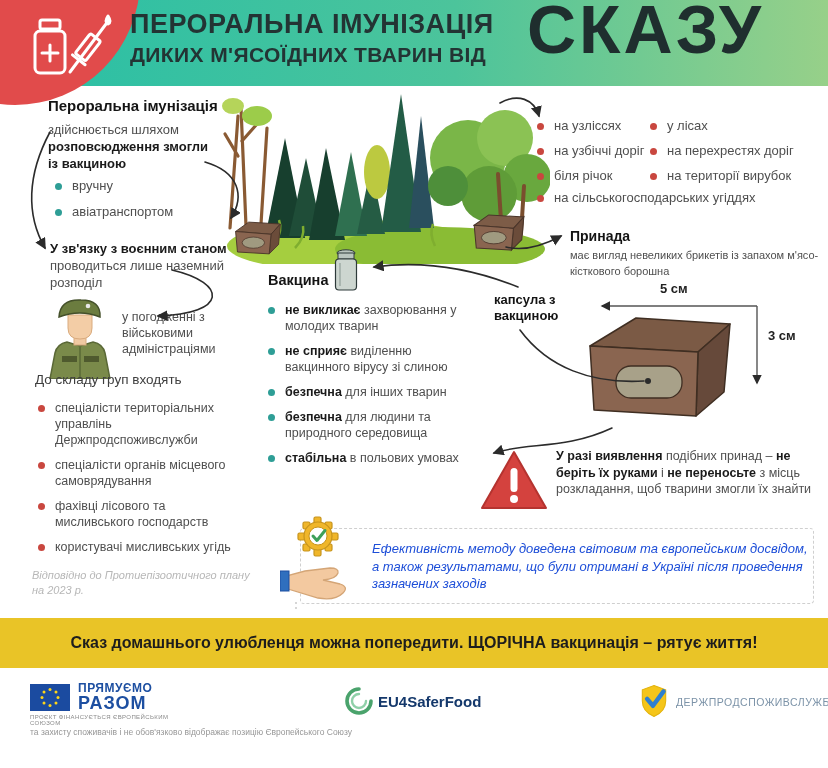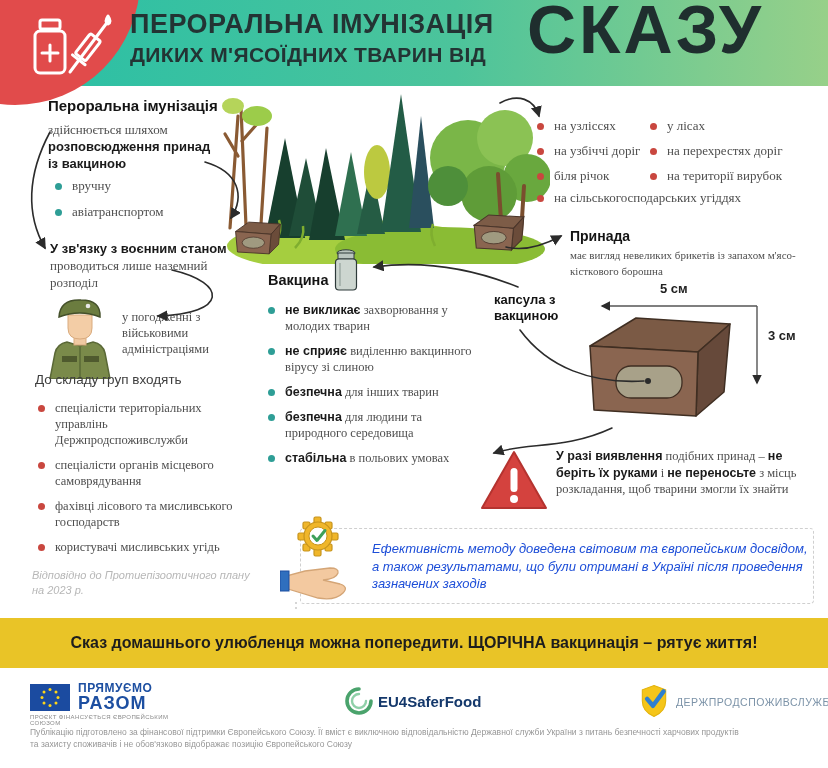--- a/index.html
+++ b/index.html
@@ -7,21 +7,21 @@
           font-family:"Liberation Sans","DejaVu Sans",sans-serif;color:#4d4d4d;}
   .abs{position:absolute;}
   
   .header{left:0;top:0;width:828px;height:86px;background:linear-gradient(90deg,#28bfa6 0%,#4cc49b 55%,#97d089 100%);}
   .red-circle{left:-110px;top:-145px;width:250px;height:250px;border-radius:50%;background:#e14b4b;}
   .title1{left:130px;top:9px;font-size:27px;font-weight:bold;color:#233434;letter-spacing:.5px;}
   .title2{left:130px;top:43px;font-size:21px;font-weight:bold;color:#233434;letter-spacing:.4px;}
   .title-big{left:527px;top:-10px;font-size:68px;font-weight:bold;color:#1f2e2e;letter-spacing:3px;}
   
   .h-bold{font-weight:bold;color:#141414;}
-  .t{color:#4f4f4f;font-family:Liberation Serif, serif;}
+  .t{color:#4f4f4f;}
   b,.b{color:#1a1a1a;}
   ul.dots{list-style:none;margin:0;padding:0;}
   ul.dots li{position:relative;padding-left:17px;margin-bottom:9px;line-height:16px;}
   ul.dots li::before{content:"";position:absolute;left:0;top:5px;width:7px;height:7px;border-radius:50%;}
   ul.teal li::before{background:#2e9e96;}
   ul.red li::before{background:#c9473f;}
   
   .banner{left:0;top:618px;width:828px;height:50px;background:#e9c427;display:flex;align-items:center;justify-content:center;}
   .banner span{font-size:16px;font-weight:bold;color:#1d1d1d;text-align:right;}
   .caption-tiny{font-size:6px;color:#8a8a8a;letter-spacing:.4px;}
@@ -53,21 +53,21 @@
     </svg>
     <div class="abs title1">ПЕРОРАЛЬНА ІМУНІЗАЦІЯ</div>
     <div class="abs title2">ДИКИХ М'ЯСОЇДНИХ ТВАРИН ВІД</div>
     <div class="abs title-big">СКАЗУ</div>
   </div>
 
   <div class="abs h-bold" style="left:48px;top:97px;font-size:15px">Пероральна імунізація</div>
 
   <div class="abs" style="left:48px;top:121px;width:172px;font-size:13px;line-height:17px">
     <span class="t">здійснюється шляхом</span>
-    <b>розповсюдження принад із вакциною</b>
+    <b>розповсюдження змогли із вакциною</b>
   </div>
 
   <ul class="dots teal abs" style="left:55px;top:178px;font-size:13px">
     <li><span class="t">вручну</span></li>
     <li style="margin-top:10px"><span class="t">авіатранспортом</span></li>
   </ul>
 
   <div class="abs" style="left:50px;top:240px;width:190px;font-size:13px;line-height:17px">
     <b>У зв'язку з воєнним станом</b>
     <span class="t">проводиться лише наземний розподіл</span>
@@ -266,17 +266,16 @@
   </svg>
   <div class="abs" style="left:378px;top:693px;font-size:15px;font-weight:bold;color:#14386b">EU4SaferFood</div>
 
   <svg class="abs" style="left:640px;top:684px" width="28" height="34" viewBox="0 0 26 32">
     <path d="M13,1.5 L24,5.5 V16 q0,10 -11,14.5 Q2,26 2,16 V5.5 Z" fill="#f5c519" stroke="#e2b20c"></path>
     <path d="M6.5,14 l5.5,6.5 L22,7" fill="none" stroke="#2f80cf" stroke-width="4.2" stroke-linecap="round" stroke-linejoin="round"></path>
   </svg>
   <div class="abs" style="left:676px;top:696px;font-size:10.5px;color:#7c93a8;letter-spacing:.5px">ДЕРЖПРОДСПОЖИВСЛУЖБА</div>
 
   <div class="abs disclaimer" style="left:30px;top:726px;width:780px">
-    <div>Публікацію підготовлено за фінансової підтримки Європейського Союзу. Її вміст є виключною відповідальністю Державної служби України з питань безпечності харчових продуктів</div>
     <div>та захисту споживачів і не обов'язково відображає позицію Європейського Союзу</div>
   </div>
 
 </div>
 
 </body></html>

